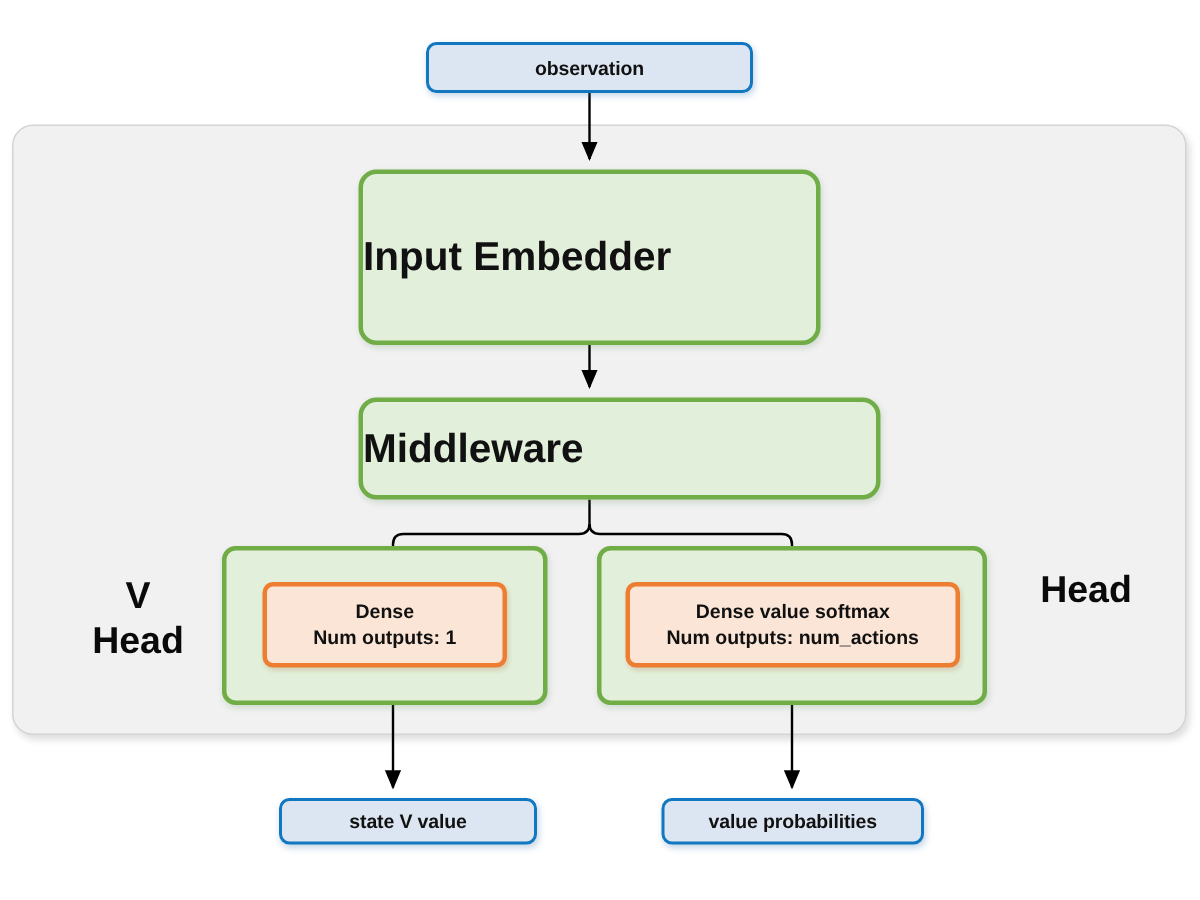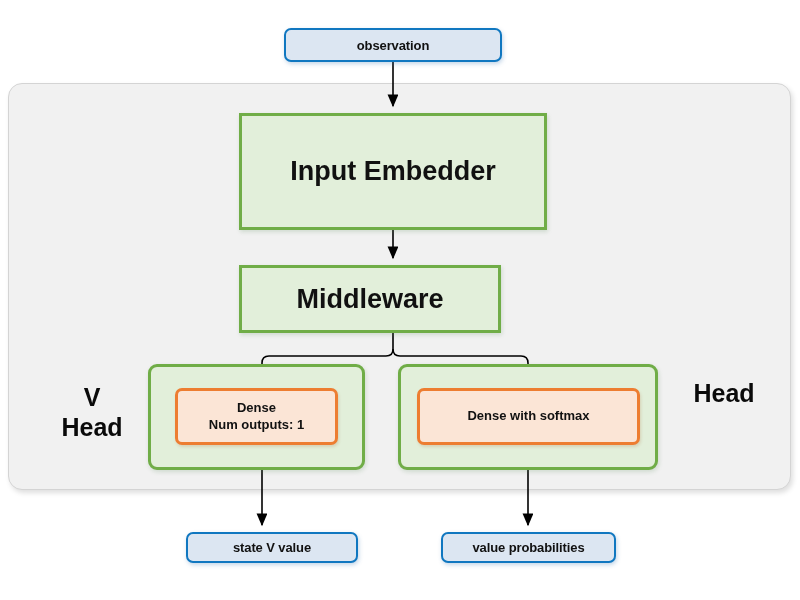--- a/index.html
+++ b/index.html
@@ -54,24 +54,24 @@
     font-weight: bold;
     color: #111111;
     letter-spacing: -0.1px;
   }
 
   
   .green-box {
     position: absolute;
     background: #e2efda;
     border: 3px solid #70ad47;
-    border-radius: 0;
+    border-radius: 12px;
     display: flex;
     align-items: center;
-    justify-content: center;
+    justify-content: flex-start;
     box-shadow: 1px 2px 4px rgba(90,140,90,0.22);
     z-index: 6;
   }
   .green-box .txt {
     font-size: 27px;
     font-weight: bold;
     color: #111111;
   }
 
   
@@ -129,40 +129,41 @@
   <div class="group-box" style="left:8px; top:83px; width:783px; height:407px;"></div>
 
   <div class="io-box" style="left:284px; top:28px; width:218px; height:34px;">
     <span class="txt">observation</span>
   </div>
 
   <div class="green-box" style="left:239px; top:113px; width:308px; height:117px;">
     <span class="txt">Input Embedder</span>
   </div>
 
-  <div class="green-box" style="left:239px; top:265px; width:262px; height:68px;">
+  <div class="green-box" style="left:239px; top:265px; width:348px; height:68px;">
     <span class="txt">Middleware</span>
   </div>
 
   <div class="head-box" style="left:148px; top:364px; width:217px; height:106px;"></div>
 
   <div class="orange-box" style="left:175px; top:388px; width:163px; height:57px;">
     <span class="title">Dense</span>
     <span class="sub">Num outputs: 1</span>
   </div>
 
   <div class="head-label" style="left:42px; top:383px; width:100px;">
     <div>V</div>
     <div>Head</div>
   </div>
 
   <div class="head-box" style="left:398px; top:364px; width:260px; height:106px;"></div>
 
   <div class="orange-box" style="left:417px; top:388px; width:223px; height:57px;">
-    <span class="title">Dense with softmax</span>
+    <span class="title">Dense value softmax</span>
+    <span class="sub">Num outputs: num_actions</span>
   </div>
 
   <div class="head-label" style="left:668px; top:379px; width:112px;">
     <div>Head</div>
   </div>
 
   <div class="io-box" style="left:186px; top:532px; width:172px; height:31px;">
     <span class="txt">state V value</span>
   </div>
 

